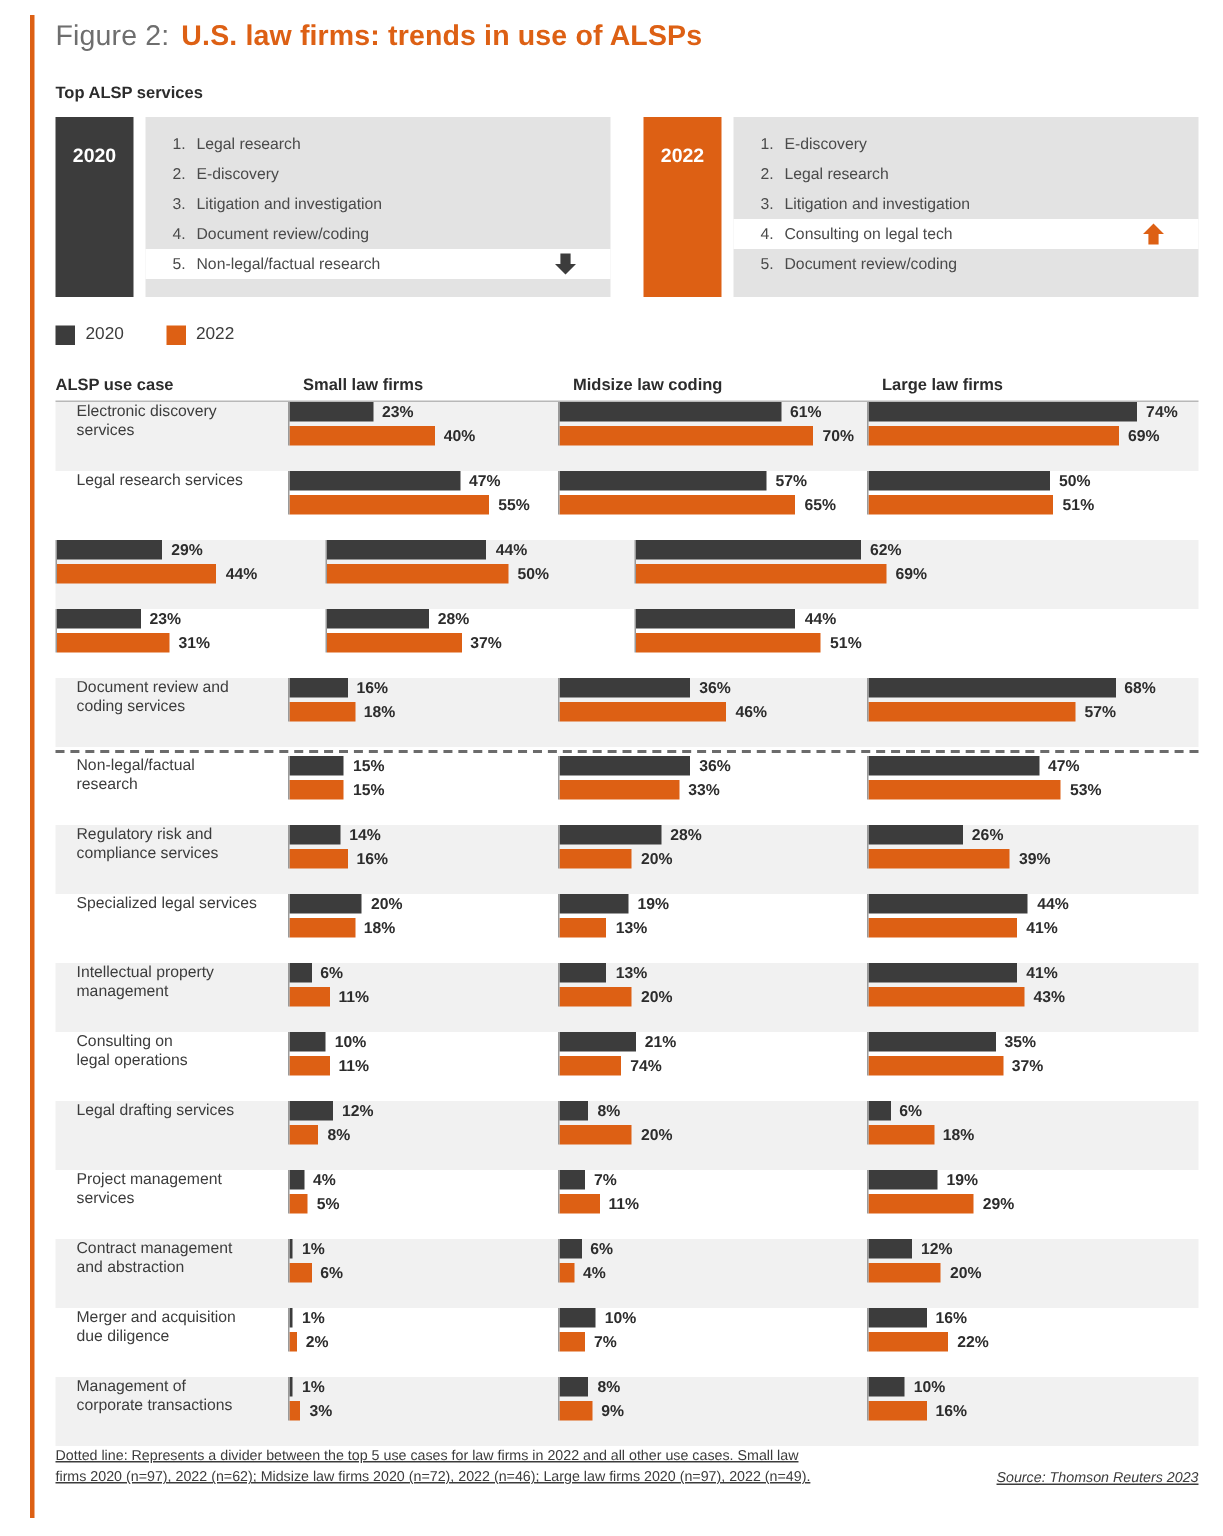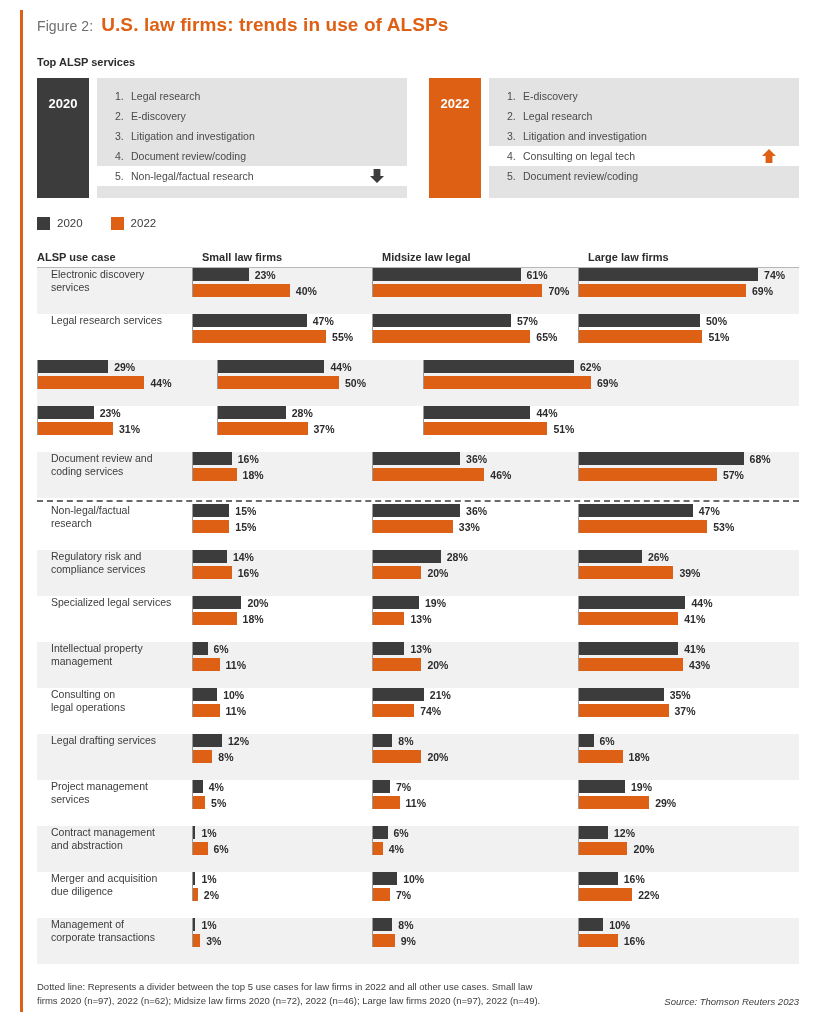--- a/index.html
+++ b/index.html
@@ -24,21 +24,21 @@
   }
   .content { position: absolute; left: 37px; top: 0; width: 762px; }
 
   
   .title-row {
     display: flex; align-items: baseline;
     margin-top: 14px;
     height: 30px;
   }
   .fig-label {
-    font-size: 14px; color: #6e6e6e; font-weight: 400;
+    font-size: 19px; color: #6e6e6e; font-weight: 400;
     letter-spacing: .1px;
   }
   .fig-title {
     font-size: 19px; color: #DD6014; font-weight: bold;
     margin-left: 8px; letter-spacing: .1px;
   }
 
   
   .top-services-label {
     font-size: 11px; font-weight: bold; color: #2c2c2c;
@@ -132,22 +132,23 @@
 
   
   .dotted-divider {
     position: absolute; left: 0; right: 0;
     height: 0;
     border-top: 2px dashed #6b6b6b;
   }
 
   
   .footer {
-    margin-top: 16px; display: flex; align-items: flex-end;
+    margin-top: 0; display: flex; align-items: flex-end;
     justify-content: space-between;
+    text-decoration: underline;
   }
   .footnote {
     font-size: 9.5px; line-height: 14px; color: #3c3c3c; width: 540px;
   }
   .source {
     font-size: 9.5px; font-style: italic; color: #3c3c3c;
     white-space: nowrap; padding-bottom: 1px;
   }
 </style>
 </head>
@@ -231,21 +232,21 @@
         <div class="legend-item">
           <span class="legend-swatch" style="background: rgb(221, 96, 20);"></span>
           <span class="legend-label">2022</span>
         </div>
       </div>
 
     <div class="table">
       <div class="thead">
         <div class="th th-usecase">ALSP use case</div>
         <div class="th col col-small"><span class="th-inner">Small law firms</span></div>
-        <div class="th col col-midsize"><span class="th-inner">Midsize law legal</span></div>
+        <div class="th col col-midsize"><span class="th-inner">Midsize law coding</span></div>
         <div class="th col col-large"><span class="th-inner">Large law firms</span></div>
       </div>
       <div class="tbody" id="tbody-host">
           <div class="trow alt" style="height: 46px;">
             <div class="rowlabel">
               <div>
                 <div>Electronic discovery</div>
                 <div>services</div>
               </div>
             </div>

